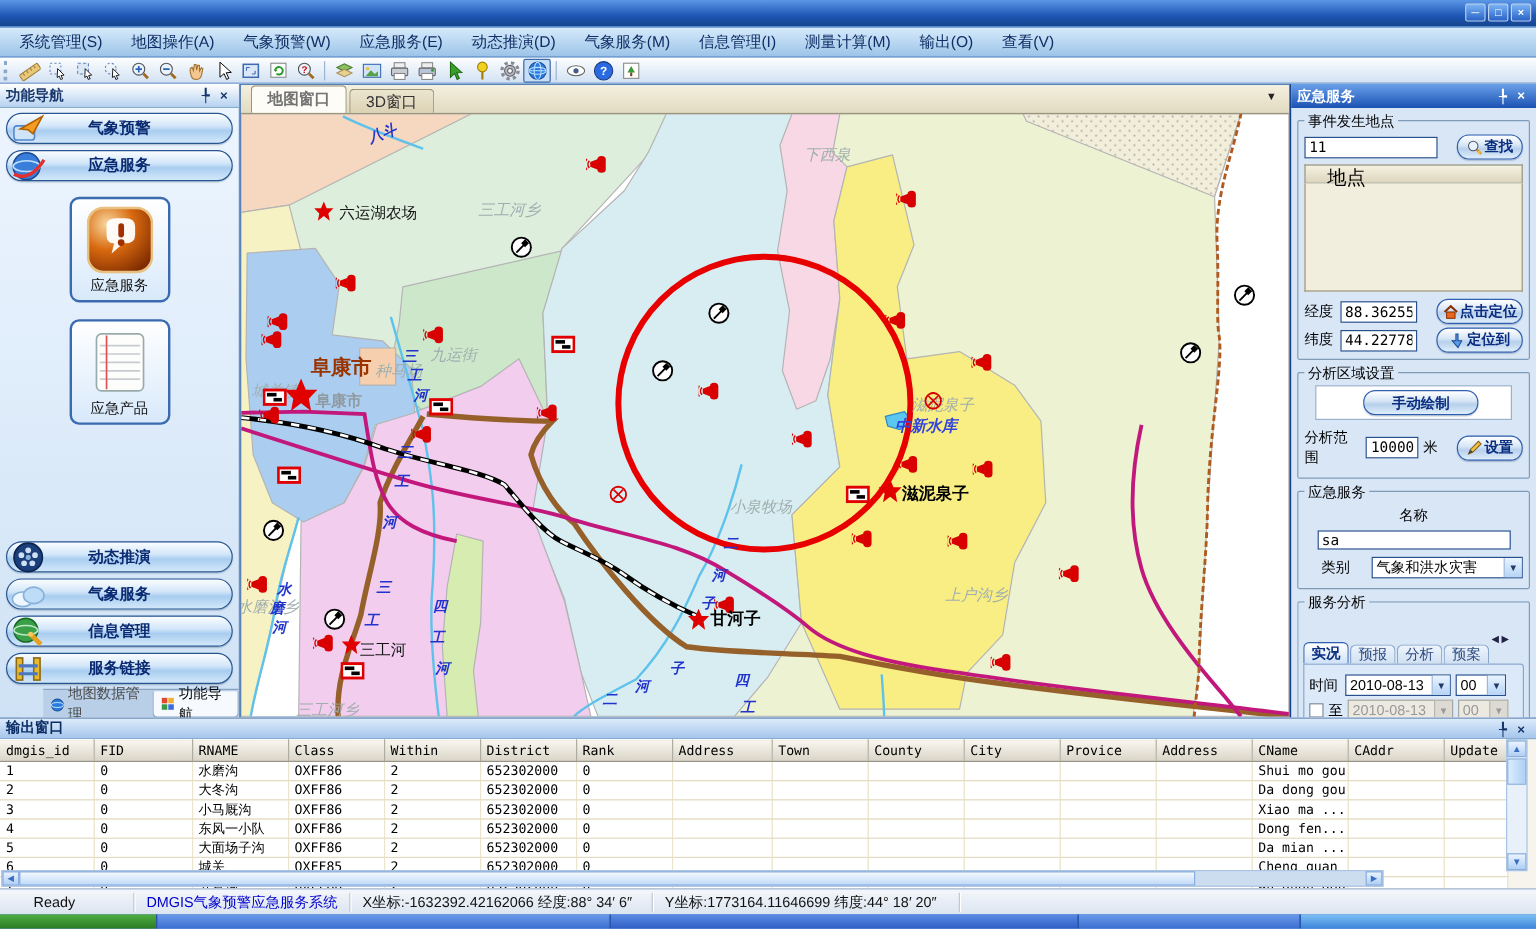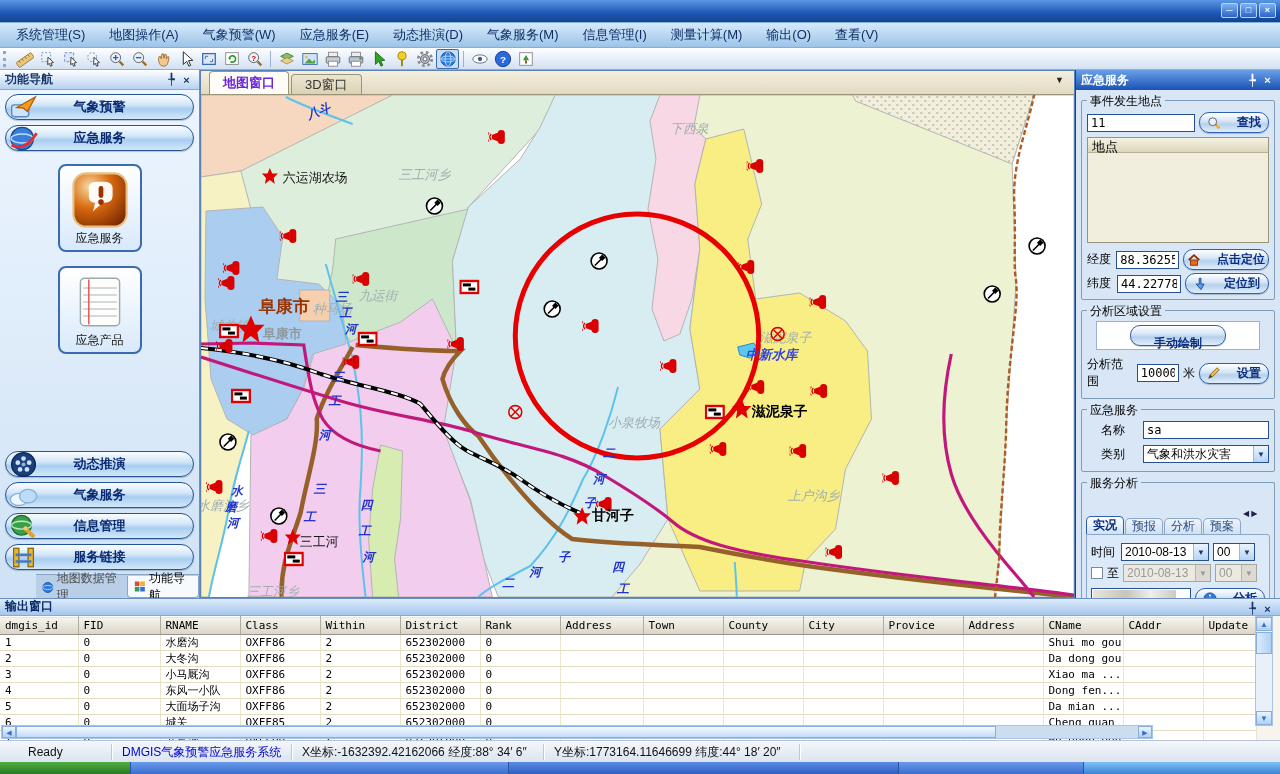--- a/index.html
+++ b/index.html
@@ -41,21 +41,21 @@
   .bigbtn svg{width:56px;height:58px;margin-bottom:1px;}
   .ltabs{height:24px;display:flex;align-items:stretch;background:#b9cfe7;border-top:1px solid #8aa4c4;padding-top:1px;margin-left:36px;}
   .ltab{display:flex;align-items:center;justify-content:center;gap:3px;font-size:12px;color:#4a4a4a;padding:0 6px;}
   .ltab svg{width:13px;height:13px;}
   .ltab.act{background:#f6fafe;border:1px solid #8aa4c4;border-top:none;border-radius:0 0 4px 4px;color:#000;}
 
   
   .maparea{flex:1;display:flex;flex-direction:column;border:1px solid #5a82b4;background:#fff;min-width:0;}
   .mtabs{height:24px;background:linear-gradient(#f4f0df,#e2dac1);display:flex;align-items:flex-end;padding-left:8px;border-bottom:1px solid #9a9478;}
   .mtab{height:20px;padding:0 13px;display:flex;align-items:center;font-size:13px;border:1px solid #9a9478;border-bottom:none;border-radius:4px 4px 0 0;background:linear-gradient(#ece5cf,#dcd3b6);color:#333;margin-right:2px;}
-  .mtab.act{background:#fdfcf6;font-weight:bold;color:#6d28d9;height:23px;}
+  .mtab.act{background:#fdfcf6;font-weight:bold;color:#737373;height:23px;}
   .mtabs .sp{flex:1;}
   .mddl{width:17px;height:16px;margin:0 6px 3px 0;text-align:center;font-size:9px;color:#222;}
   .mapsvg{flex:1;display:block;width:100%;height:502px;}
   .mapsvg text{paint-order:stroke;}
   .ml-area{fill:#a0aeae;font-style:italic;font-size:13px;}
   .ml-place{fill:#151515;font-size:13px;}
   .ml-place14{fill:#000;font-size:14px;font-weight:bold;}
   .ml-city{fill:#993300;font-size:17px;font-weight:bold;}
   .ml-river{fill:#2233cc;font-size:12px;font-weight:bold;font-style:italic;}
   .ml-water{fill:#3344dd;font-size:13px;font-weight:bold;font-style:italic;}
@@ -64,23 +64,23 @@
   
   .rpanel{width:205px;background:#d8e6f6;border-left:1px solid #16418c;display:flex;flex-direction:column;font-size:12px;}
   .rhead{height:20px;background:linear-gradient(#6aa0e8,#1b52b4);color:#fff;font-weight:bold;display:flex;align-items:center;padding:0 5px;font-size:12px;}
   .rhead .sp{flex:1;}
   .rhead .hicon{color:#fff;}
   .rbody{flex:1;padding:6px 3px 0;overflow:hidden;}
   .grp{position:relative;border:1px solid #7f9db9;border-radius:2px;margin:4px 2px 10px;padding:8px 4px 5px;}
   .glab{position:absolute;top:-8px;left:5px;background:#d8e6f6;padding:0 3px;font-size:12px;color:#000;white-space:nowrap;}
   .frow{display:flex;align-items:center;gap:4px;margin:3px 1px;}
   .xpin{border:1px solid #27508e;background:#fff;height:18px;font:12px "DejaVu Sans Mono",monospace;padding:0 3px;min-width:0;}
-  .xpbtn{display:inline-flex;align-items:center;justify-content:center;gap:16px;border:1px solid #2f5fae;border-radius:10px;background:linear-gradient(#ffffff,#d7e6f6 42%,#b7d0ec 58%,#dfeefb);color:#0a2d80;font-weight:bold;font-size:12px;height:21px;padding:0 7px;white-space:nowrap;box-shadow:0 1px 1px rgba(20,50,90,.25);}
+  .xpbtn{display:inline-flex;align-items:center;justify-content:center;gap:1px;border:1px solid #2f5fae;border-radius:10px;background:linear-gradient(#ffffff,#d7e6f6 42%,#b7d0ec 58%,#dfeefb);color:#0a2d80;font-weight:bold;font-size:12px;height:21px;padding:0 7px;white-space:nowrap;box-shadow:0 1px 1px rgba(20,50,90,.25);margin-left:12px;}
   .xpbtn svg{width:14px;height:14px;}
-  .listhdr{height:16px;background:linear-gradient(#f6f2e2,#ddd6bd);border:1px solid #9a9478;border-bottom:1px solid #b8b096;padding:0 4px;font-size:13px;}
+  .listhdr{height:16px;background:linear-gradient(#f6f2e2,#ddd6bd);border:1px solid #9a9478;border-bottom:1px solid #b8b096;padding:0 18px;font-size:16px;}
   .listbox{height:90px;background:#f2eedd;border:1px solid #9a9478;border-top:none;}
   .inset{border:1px solid #9ab0cc;background:#fff;padding:3px 2px;display:flex;justify-content:center;margin:2px 10px 6px;}
   .combo{display:flex;border:1px solid #27508e;background:#fff;height:18px;align-items:center;min-width:0;}
   .combo .cval{flex:1;padding:0 3px;font-size:12px;overflow:hidden;white-space:nowrap;min-width:0;}
   .combo .cbtn{width:15px;align-self:stretch;background:linear-gradient(#eaf4ff,#b6d4f6);border-left:1px solid #9ab8dc;font-size:8px;color:#223a66;display:flex;align-items:center;justify-content:center;}
   .combo.dis{background:#ebe9e0;border-color:#a6a69e;color:#999;}
   .combo.dis .cbtn{background:#dcdad2;color:#999;border-left-color:#b8b6ae;}
   .rtabs{display:flex;align-items:flex-end;margin:1px 0 0;}
   .rtab{height:16px;padding:0 6px;display:flex;align-items:center;font-size:12px;border:1px solid #8aa8cc;border-bottom:none;border-radius:5px 5px 0 0;background:linear-gradient(#eef4fc,#d0e0f2);color:#2a4a80;margin-right:1px;margin-top:24px;}
   .rtab.act{font-weight:bold;border-color:#2f5fae;background:linear-gradient(#ffffff,#cfe2f8);color:#0a2d80;height:18px;}
@@ -759,21 +759,21 @@
               <svg>
                   <use href="#s-pen"></use>
                 </svg>
               <span>设置</span>
             </button>
           </div>
         </div>
 
         <div class="grp">
           <span class="glab">应急服务</span>
-          <div class="frow" style="margin-bottom:6px;">
+          <div class="frow" style="margin-bottom:6px;flex-direction:column;">
             <span style="width:52px;text-align:center;">名称</span>
             <input class="xpin" style="flex: 1 1 0%;" value="sa">
           </div>
           <div class="frow">
             <span style="width:52px;text-align:center;">类别</span>
             <div class="combo" style="flex:1;">
               <span class="cval">气象和洪水灾害</span>
               <span class="cbtn">▼</span>
             </div>
           </div>

